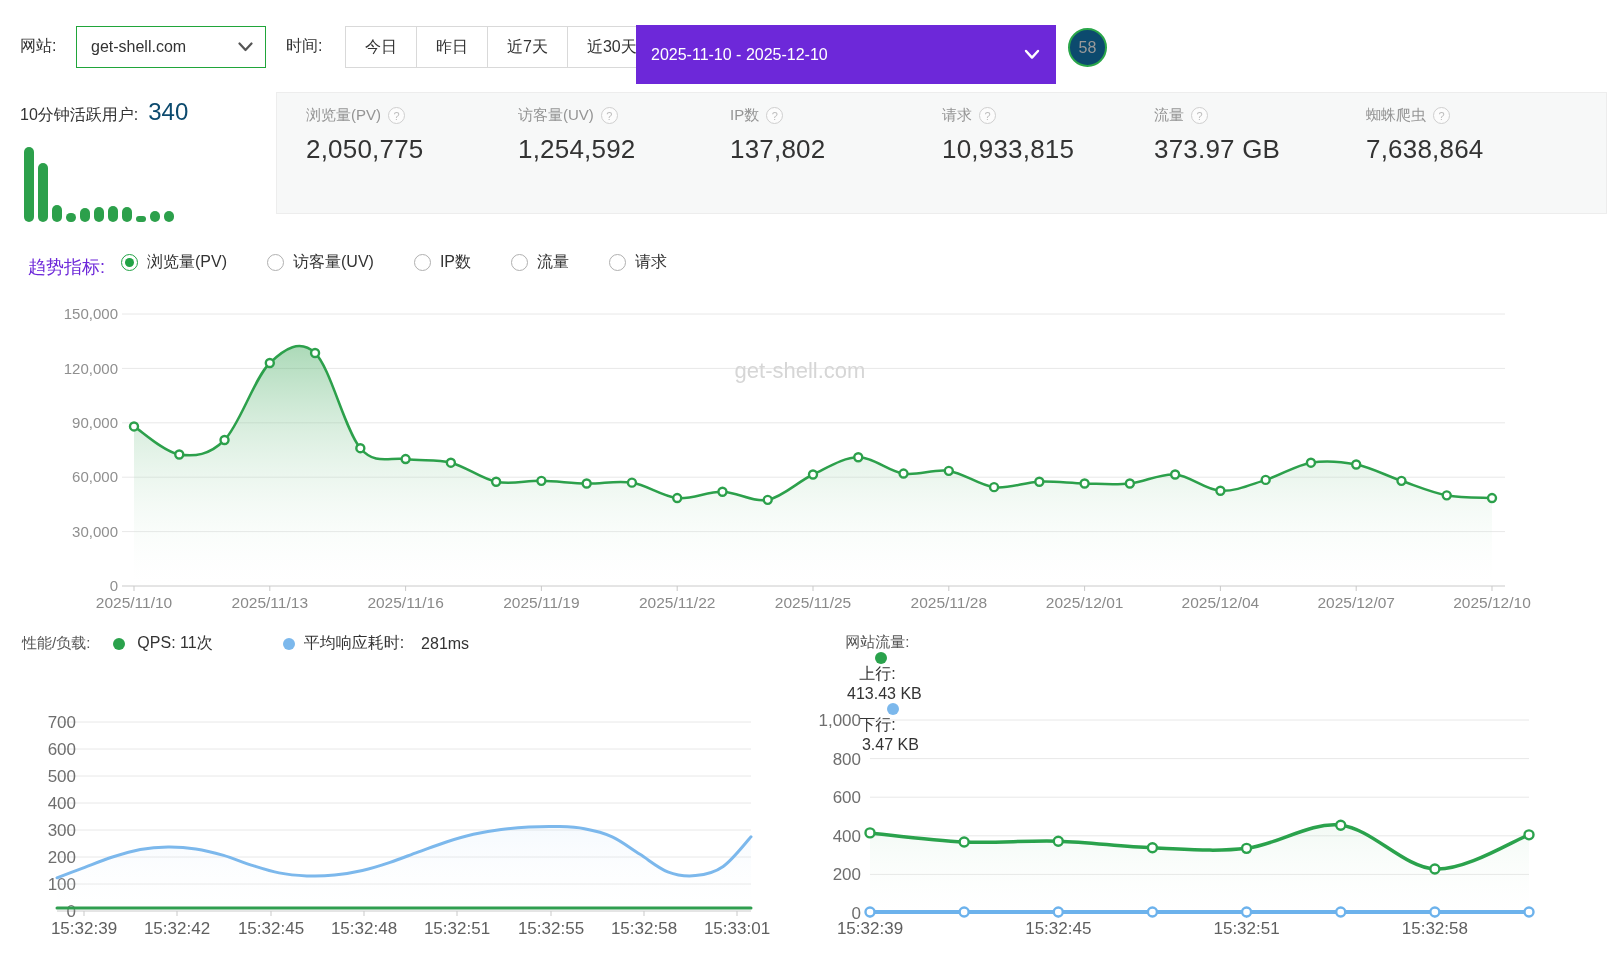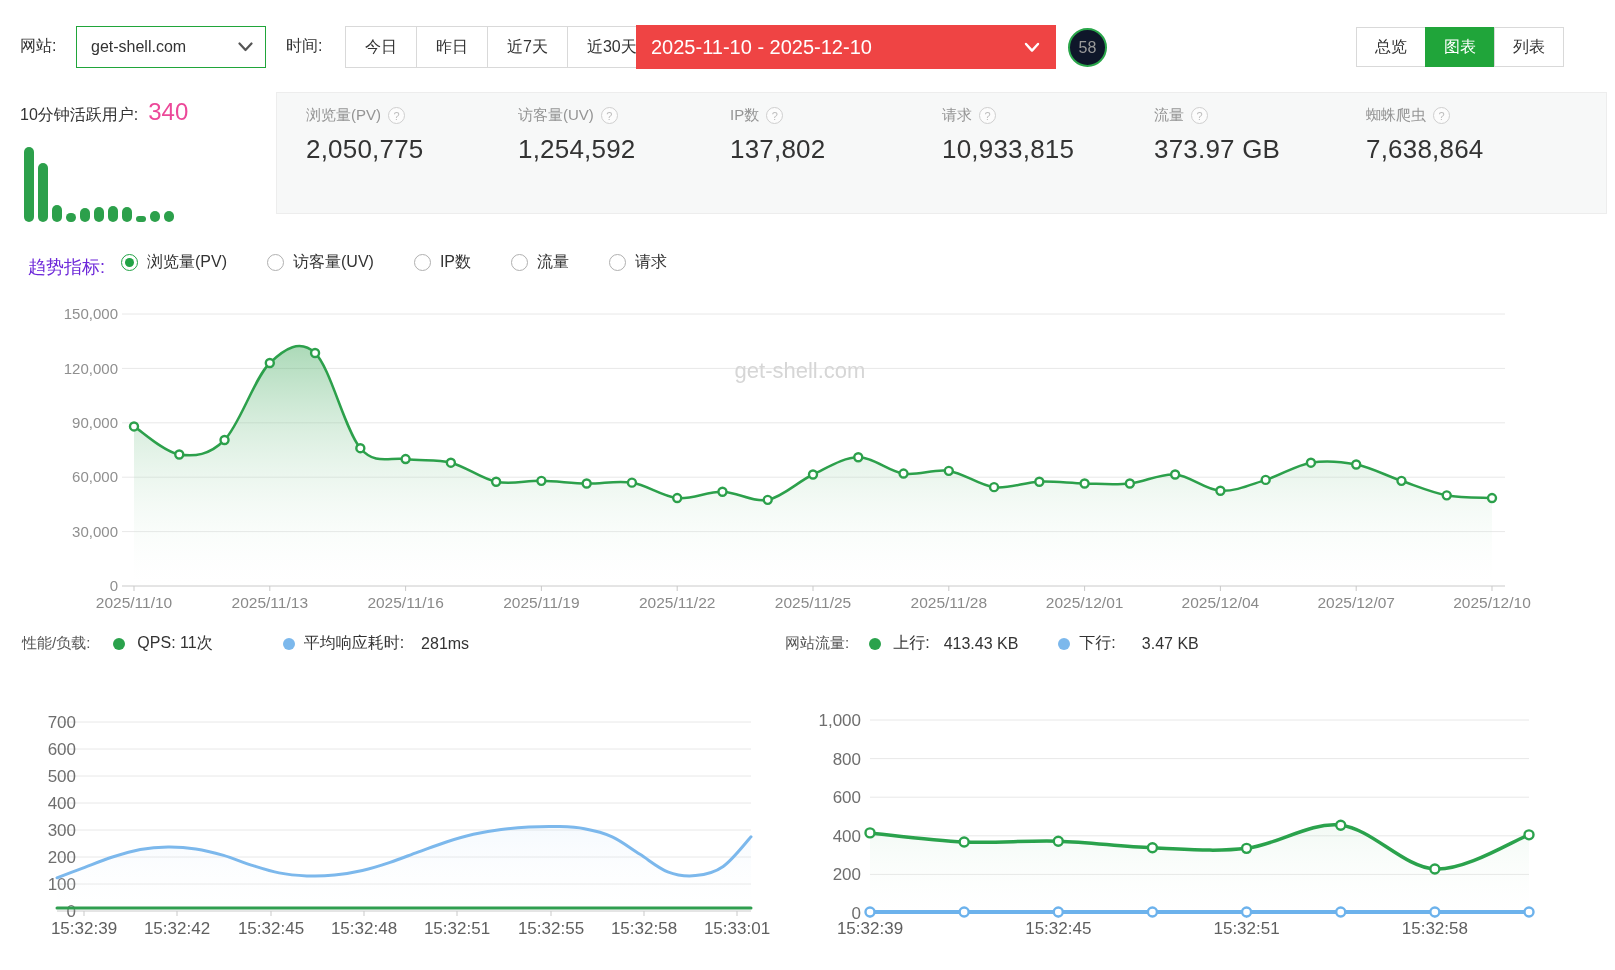--- a/index.html
+++ b/index.html
@@ -8,31 +8,31 @@
   .abs{position:absolute;}
   .lbl{font-size:16px;color:#333;}
   
   .site-select{left:76px;top:26px;width:190px;height:42px;border:1px solid #20a53a;background:#fff;
       display:flex;align-items:center;box-sizing:border-box;padding:0 12px 0 14px;font-size:16px;color:#333;cursor:pointer;}
   .site-select .chev{margin-left:auto;}
   .btn-group{display:flex;}
   .tbtn{height:42px;padding:0 19px;display:flex;align-items:center;font-size:16px;color:#333;background:#fff;
       border:1px solid #d9d9d9;margin-left:-1px;box-sizing:border-box;cursor:pointer;}
   .tbtn:first-child{margin-left:0;}
-  .date-btn{left:636px;top:25px;width:420px;height:44px;background:#ef4444;color:#fff;font-size:20px;
+  .date-btn{left:636px;top:25px;width:420px;height:59px;background:#6d28d9;color:#fff;font-size:16px;
       display:flex;align-items:center;padding:0 16px 0 15px;box-sizing:border-box;cursor:pointer;}
   .date-btn .chev{margin-left:auto;}
   .countdown{left:1068px;top:28px;width:39px;height:39px;border:2px solid #2aa64a;border-radius:50%;
-      box-sizing:border-box;display:flex;align-items:center;justify-content:center;font-size:16px;color:#999;background:#0f172a;}
+      box-sizing:border-box;display:flex;align-items:center;justify-content:center;font-size:16px;color:#999;background:#0c4a6e;}
   .vbtn{height:40px;padding:0 18px;display:flex;align-items:center;font-size:16px;color:#333;background:#fff;
       border:1px solid #d9d9d9;margin-left:-1px;box-sizing:border-box;cursor:pointer;}
   .vbtn.active{background:#20a53a;border-color:#20a53a;color:#fff;}
   
   .au-line{left:20px;top:98px;display:flex;align-items:baseline;gap:10px;font-size:16px;color:#333;}
-  .au-value{color:#ec4899;font-size:24px;}
+  .au-value{color:#0c4a6e;font-size:24px;}
   .au-bars{left:24px;top:147px;height:75px;display:flex;align-items:flex-end;gap:4px;}
   .au-bar{width:10px;border-radius:5px;background:#2ca04b;}
   
   .stats-panel{left:276px;top:92px;width:1331px;height:122px;background:#f7f8f8;border:1px solid #ededed;
       box-sizing:border-box;display:grid;grid-template-columns:repeat(6,212px);align-content:start;padding-top:13px;}
   .stat-card{padding-left:29px;}
   .stat-head{display:flex;align-items:center;gap:7px;font-size:15px;color:#949494;}
   .help{width:17px;height:17px;border-radius:50%;border:1px solid #cfcfcf;color:#bdbdbd;font-size:11px;
       display:flex;align-items:center;justify-content:center;box-sizing:border-box;background:#fcfcfc;cursor:pointer;}
   .stat-value{margin-top:9px;font-size:26px;color:#333;letter-spacing:0.2px;}
@@ -81,25 +81,20 @@
     <span>2025-11-10 - 2025-12-10</span>
     <span class="chev">
       <svg width="16" height="11" viewBox="0 0 16 11">
           <polyline points="2,2 8,8.6 14,2" fill="none" stroke="#fff" stroke-width="2.4" stroke-linecap="round" stroke-linejoin="round"></polyline>
         </svg>
     </span>
   </div>
   <div class="abs countdown">
     <span>58</span>
   </div>
-  <div class="abs btn-group" style="left:1357px;top:27px;">
-      <div class="vbtn">总览</div>
-      <div class="vbtn active">图表</div>
-      <div class="vbtn">列表</div>
-    </div>
 
   <div class="abs au-line">
     <span>10分钟活跃用户:</span>
     <span class="au-value">340</span>
   </div>
   <div class="abs au-bars">
       <div class="au-bar" style="height: 75px;"></div>
       <div class="au-bar" style="height: 59px;"></div>
       <div class="au-bar" style="height: 17px;"></div>
       <div class="au-bar" style="height: 9px;"></div>
@@ -259,21 +254,21 @@
     </svg>
 
   <div class="abs legend" style="left:22px;top:633px;">
     <span class="cap">性能/负载:</span>
     <span class="dot" style="background:#2aa24c;margin-left:23px;margin-right:12px;"></span>
     <span>QPS: 11次</span>
     <span class="dot" style="background:#7cb8ec;margin-left:70px;margin-right:9px;"></span>
     <span>平均响应耗时:</span>
     <span style="margin-left:17px;">281ms</span>
   </div>
-  <div class="abs legend" style="left:785px;top:633px;">
+  <div class="abs legend" style="left:833px;top:633px;flex-direction:column;">
     <span class="cap">网站流量:</span>
     <span class="dot" style="background:#2aa24c;margin-left:20px;margin-right:12px;"></span>
     <span>上行:</span>
     <span style="margin-left:14px;">413.43 KB</span>
     <span class="dot" style="background:#7cb8ec;margin-left:40px;margin-right:9px;"></span>
     <span>下行:</span>
     <span style="margin-left:26px;">3.47 KB</span>
   </div>
 
   <svg id="chart-performance" class="abs" style="left:0;top:680px;" width="790" height="285" viewBox="0 0 790 285">

